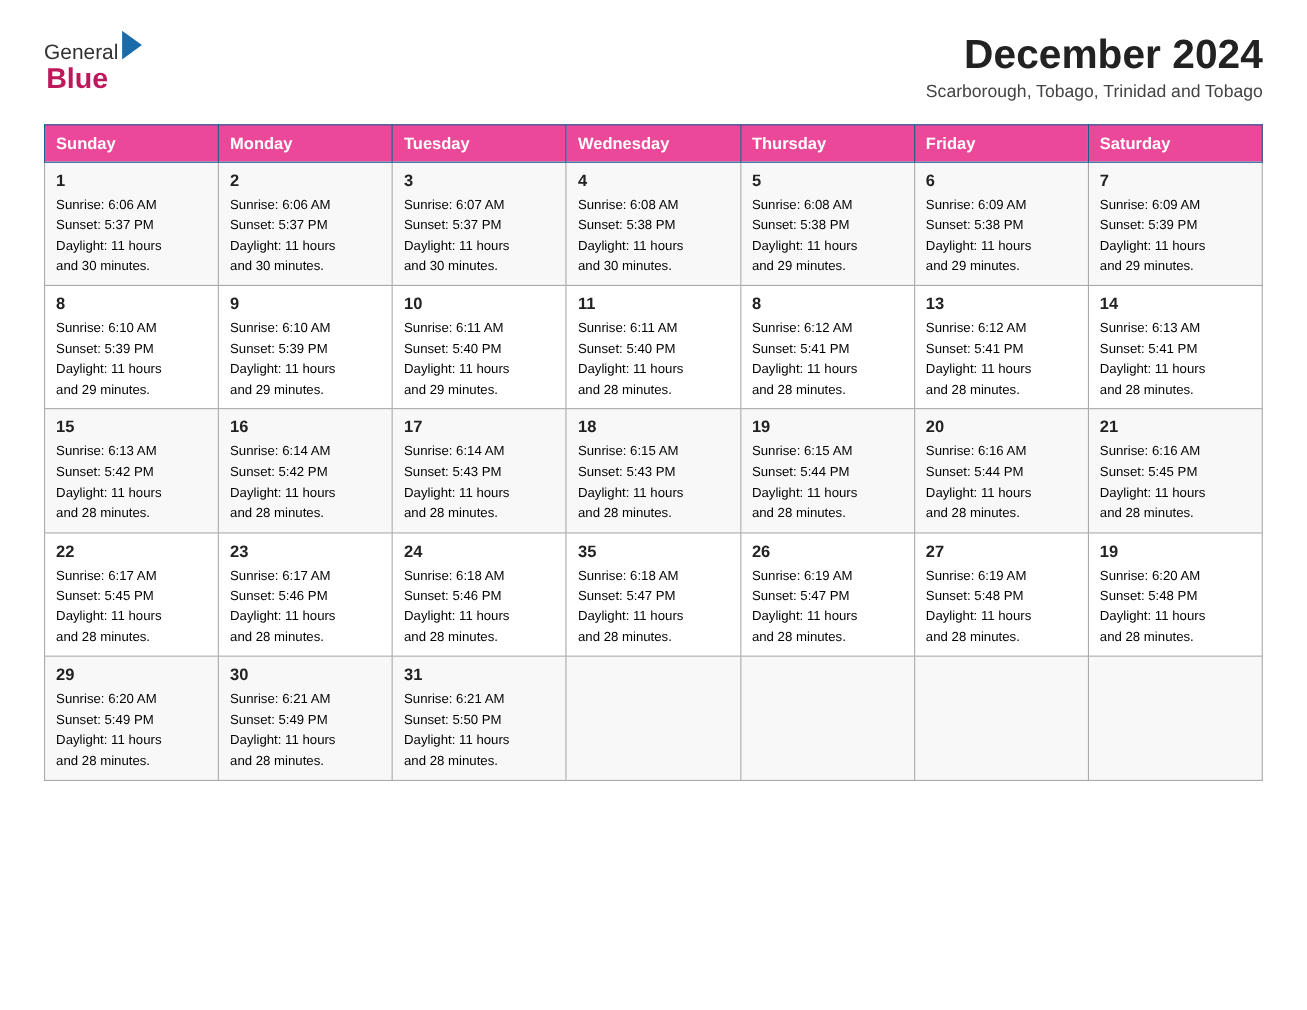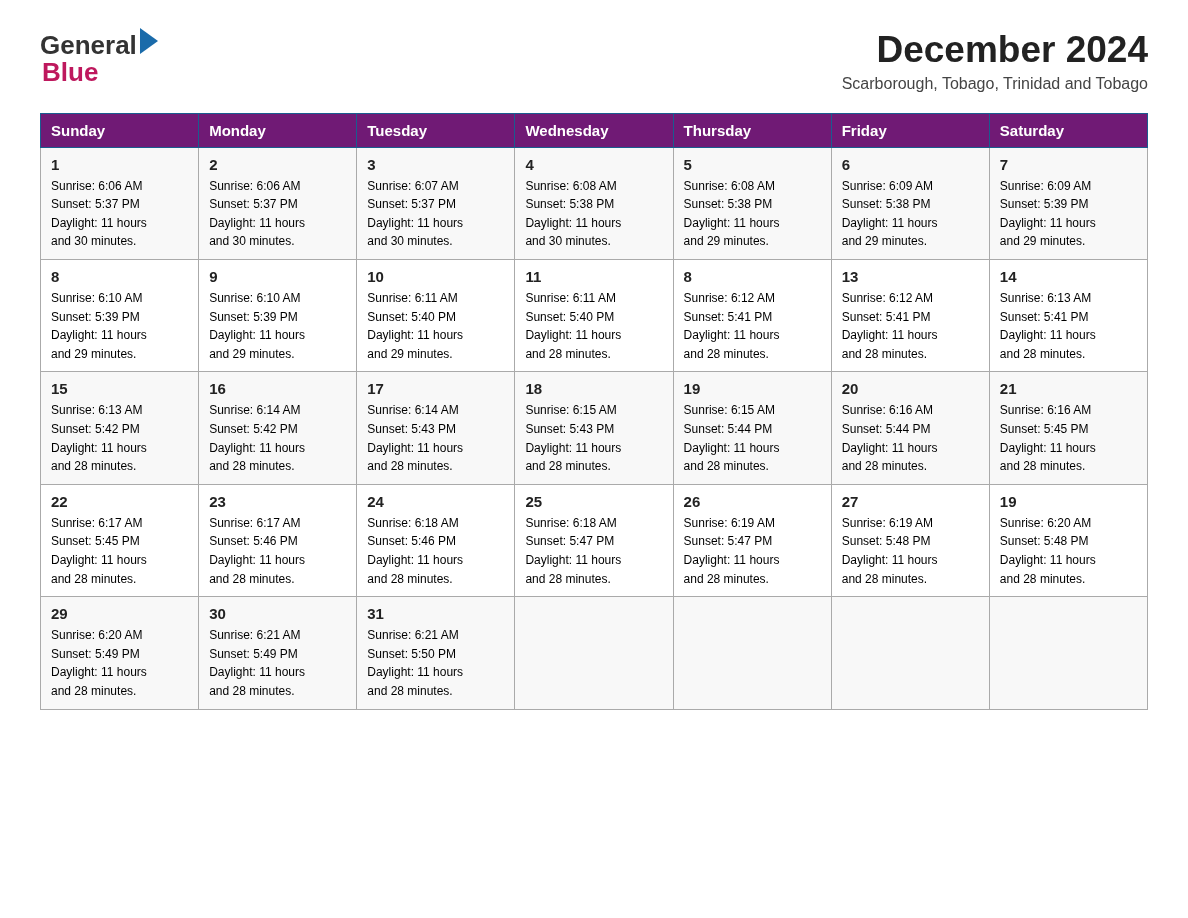--- a/index.html
+++ b/index.html
@@ -15,22 +15,22 @@
       justify-content: space-between;
       align-items: flex-start;
       margin-bottom: 20px;
     }
     .logo {
       display: flex;
       flex-direction: column;
       align-items: flex-start;
     }
     .logo-general {
-      font-size: 26px;
-      font-weight: bold;
+      font-size: 19px;
+      font-weight: normal;
       color: #333;
       font-family: Arial, sans-serif;
     }
     .logo-arrow {
       width: 0;
       height: 0;
       border-left: 18px solid #1a6baa;
       border-top: 13px solid transparent;
       border-bottom: 13px solid transparent;
       margin-left: 3px;
@@ -56,21 +56,21 @@
       font-size: 16px;
       color: #444;
       margin-top: 4px;
     }
     table {
       width: 100%;
       border-collapse: collapse;
       table-layout: fixed;
     }
     thead tr th {
-      background-color: #701a75;
+      background-color: #ec4899;
       color: #ffffff;
       font-size: 15px;
       font-weight: bold;
       padding: 8px 10px;
       text-align: left;
       border: 1px solid #1a5c8f;
     }
     tbody tr td {
       vertical-align: top;
       padding: 8px 10px;
@@ -232,21 +232,21 @@
         </td>
         <td>
           <span class="day-num">23</span>
           <div class="day-info">Sunrise: 6:17 AM<br>Sunset: 5:46 PM<br>Daylight: 11 hours<br>and 28 minutes.</div>
         </td>
         <td>
           <span class="day-num">24</span>
           <div class="day-info">Sunrise: 6:18 AM<br>Sunset: 5:46 PM<br>Daylight: 11 hours<br>and 28 minutes.</div>
         </td>
         <td>
-          <span class="day-num">25</span>
+          <span class="day-num">35</span>
           <div class="day-info">Sunrise: 6:18 AM<br>Sunset: 5:47 PM<br>Daylight: 11 hours<br>and 28 minutes.</div>
         </td>
         <td>
           <span class="day-num">26</span>
           <div class="day-info">Sunrise: 6:19 AM<br>Sunset: 5:47 PM<br>Daylight: 11 hours<br>and 28 minutes.</div>
         </td>
         <td>
           <span class="day-num">27</span>
           <div class="day-info">Sunrise: 6:19 AM<br>Sunset: 5:48 PM<br>Daylight: 11 hours<br>and 28 minutes.</div>
         </td>

